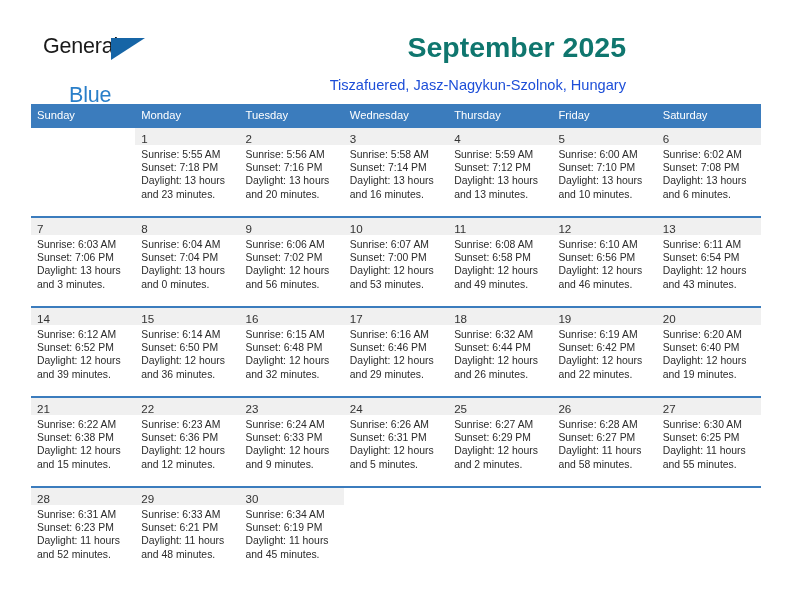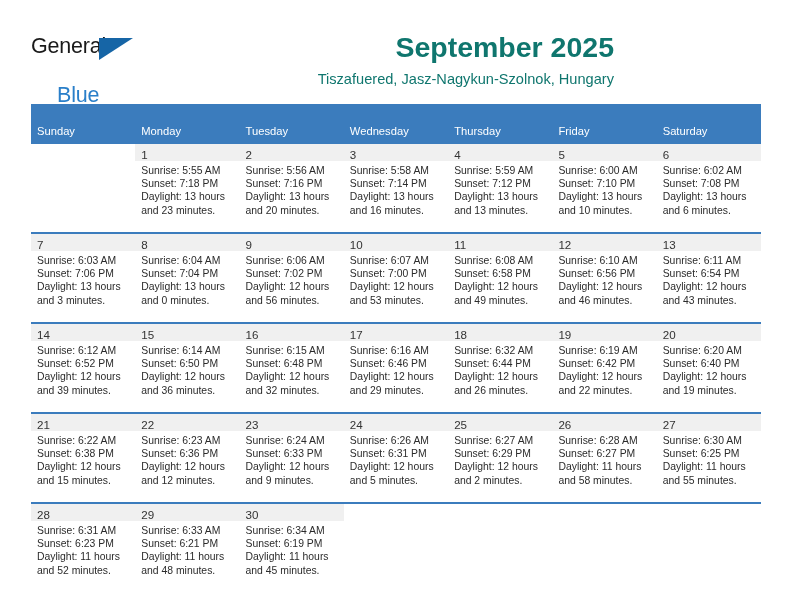--- a/index.html
+++ b/index.html
@@ -17,21 +17,21 @@
   .page {
     position: relative;
     width: 792px;
     height: 612px;
     box-sizing: border-box;
   }
 
   
   .header {
     position: absolute;
-    left: 0;
+    left: 12px;
     top: 0;
     width: 652px;
     height: 100px;
   }
   .logo {
     position: absolute;
     left: 31px;
     top: 34px;
     width: 130px;
     height: 50px;
@@ -74,44 +74,44 @@
   }
   .month-title {
     font-size: 28.5px;
     color: #0f766e;
     font-weight: bold;
     line-height: 34px;
     white-space: nowrap;
   }
   .location-title {
     font-size: 14.6px;
-    color: #0f766e;
+    color: #1d4ed8;
     line-height: 20px;
-    margin-top: 5px;
+    margin-top: 11px;
     white-space: nowrap;
   }
 
   
   .calendar {
     position: absolute;
     left: 31px;
     top: 104px;
     width: 730px;
     border-collapse: collapse;
     table-layout: fixed;
   }
   .calendar col { width: 104.28px; }
 
   thead th {
     background: #3b7cbd;
     color: #ffffff;
     font-size: 11.2px;
     font-weight: normal;
     text-align: left;
-    padding: 21px 0 5px 6px;
+    padding: 5px 0 5px 6px;
     height: 12px;
     vertical-align: middle;
     border: none;
   }
 
   tbody tr.week-row > td {
     border-top: 2px solid #3b7cbd;
     vertical-align: top;
     padding: 0;
     height: 88px;

